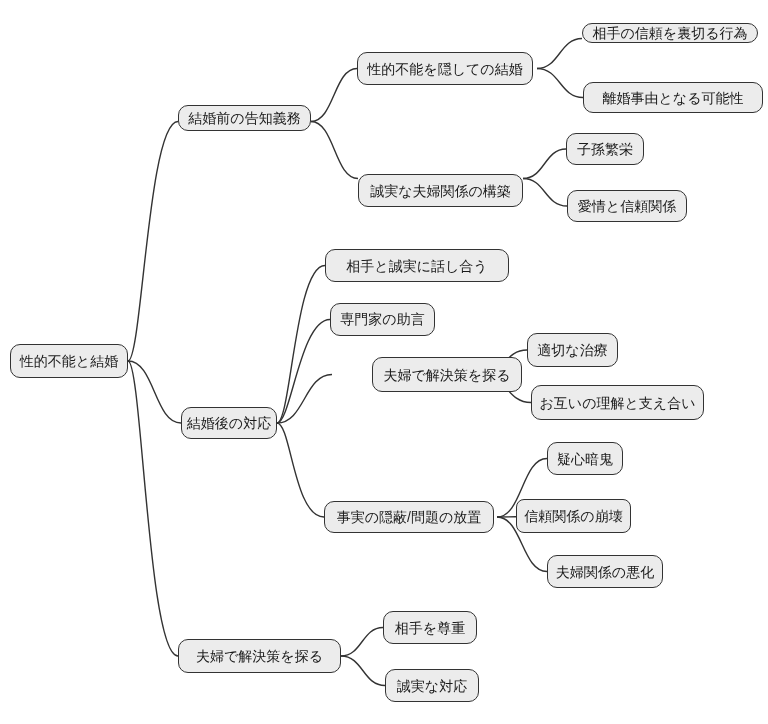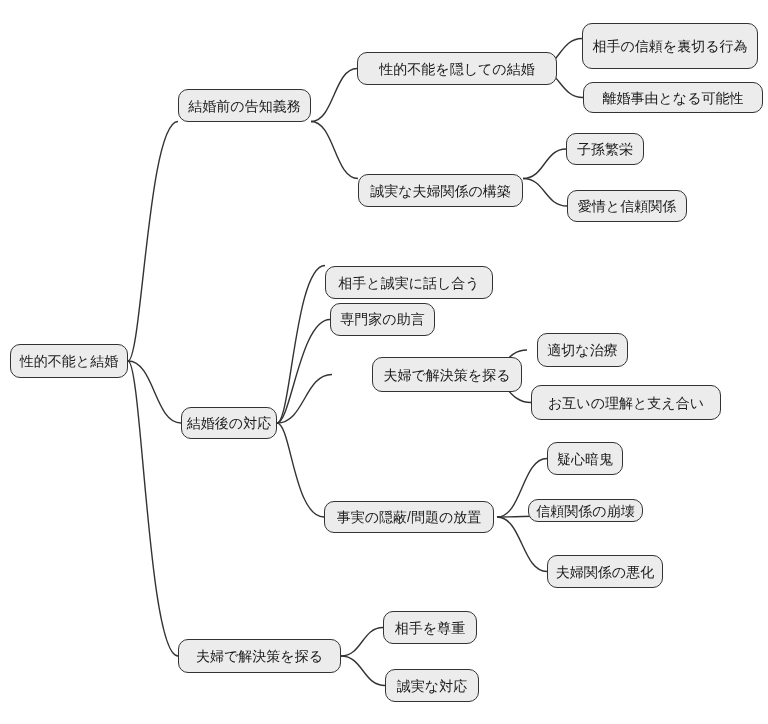--- a/index.html
+++ b/index.html
@@ -66,51 +66,51 @@
     <path d="M482,374.5 C506.5,374.5 506.5,402.5 531,402.5"></path>
     <path d="M497,517 C522,517 522,458.5 547,458.5"></path>
     <path d="M497,517 C522.5,517 522.5,516 548,516"></path>
     <path d="M497,517 C522,517 522,571.5 547,571.5"></path>
     <path d="M341,656 C362,656 362,627.5 383,627.5"></path>
     <path d="M341,656 C363,656 363,685.5 385,685.5"></path>
   </svg>
 
   <div class="node" style="left:10px; top:344px; width:118px; height:34px;">性的不能と結婚</div>
 
-  <div class="node" style="left:178px; top:89px; width:133px; height:33px;text-align:center;">結婚前の告知義務</div>
+  <div class="node" style="left:178px; top:105px; width:133px; height:26px;text-align:center;">結婚前の告知義務</div>
 
-  <div class="node" style="left:357px; top:52px; width:200px; height:33px;">性的不能を隠しての結婚</div>
+  <div class="node" style="left:357px; top:52px; width:176px; height:33px;">性的不能を隠しての結婚</div>
 
-  <div class="node" style="left:582px; top:23px; width:176px; height:46px;">相手の信頼を裏切る行為</div>
+  <div class="node" style="left:582px; top:23px; width:176px; height:20px;">相手の信頼を裏切る行為</div>
 
   <div class="node" style="left:583px; top:82px; width:180px; height:31px;">離婚事由となる可能性</div>
 
   <div class="node" style="left:358px; top:174px; width:165px; height:33px;">誠実な夫婦関係の構築</div>
 
   <div class="node" style="left:566px; top:133px; width:78px; height:32px;">子孫繁栄</div>
 
   <div class="node" style="left:567px; top:190px; width:120px; height:32px;">愛情と信頼関係</div>
 
   <div class="node" style="left:181px; top:407px; width:96px; height:32px;">結婚後の対応</div>
 
-  <div class="node" style="left:325px; top:249px; width:168px; height:33px;margin-top:17px;">相手と誠実に話し合う</div>
+  <div class="node" style="left:325px; top:249px; width:184px; height:33px;">相手と誠実に話し合う</div>
 
   <div class="node" style="left:330px; top:303px; width:105px; height:33px;font-family:Liberation Serif, serif;">専門家の助言</div>
 
   <div class="node" style="left:332px; top:357px; width:150px; height:35px;margin-left:40px;">夫婦で解決策を探る</div>
 
-  <div class="node" style="left:527px; top:333px; width:91px; height:34px;margin-left:10px;">適切な治療</div>
+  <div class="node" style="left:527px; top:333px; width:91px; height:34px;">適切な治療</div>
 
-  <div class="node" style="left:531px; top:385px; width:190px; height:35px;">お互いの理解と支え合い</div>
+  <div class="node" style="left:531px; top:385px; width:173px; height:35px;">お互いの理解と支え合い</div>
 
   <div class="node" style="left:324px; top:501px; width:170px; height:32px;">事実の隠蔽/問題の放置</div>
 
   <div class="node" style="left:547px; top:442px; width:76px; height:33px;">疑心暗鬼</div>
 
-  <div class="node" style="left:528px; top:499px; width:115px; height:23px;">信頼関係の崩壊</div>
+  <div class="node" style="left:516px; top:499px; width:115px; height:34px;border-radius:8px;">信頼関係の崩壊</div>
 
   <div class="node" style="left:547px; top:555px; width:116px; height:33px;">夫婦関係の悪化</div>
 
   <div class="node" style="left:178px; top:639px; width:163px; height:34px;">夫婦で解決策を探る</div>
 
   <div class="node" style="left:385px; top:669px; width:94px; height:33px;">誠実な対応</div>
 
   <div class="node" style="left:383px; top:611px; width:94px; height:33px;">相手を尊重</div>
 
 </div>

